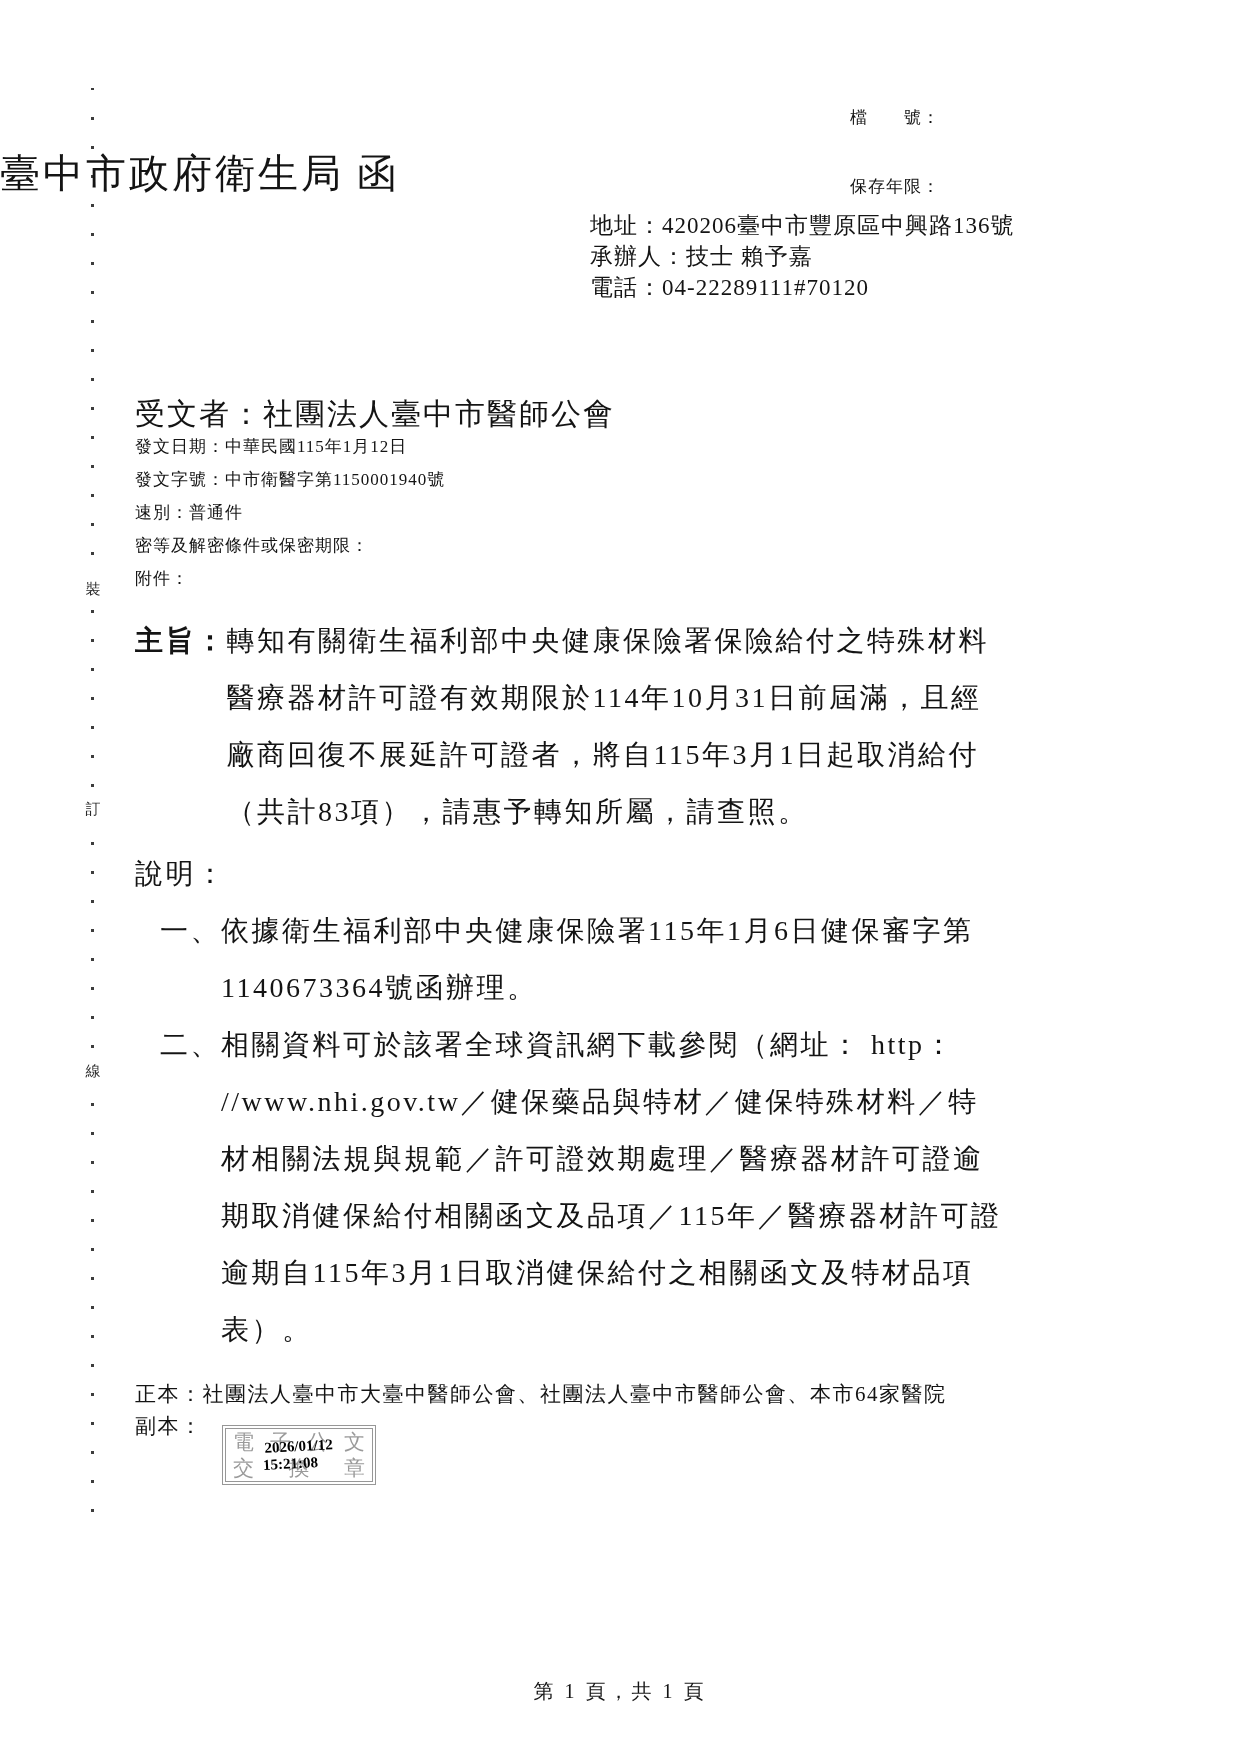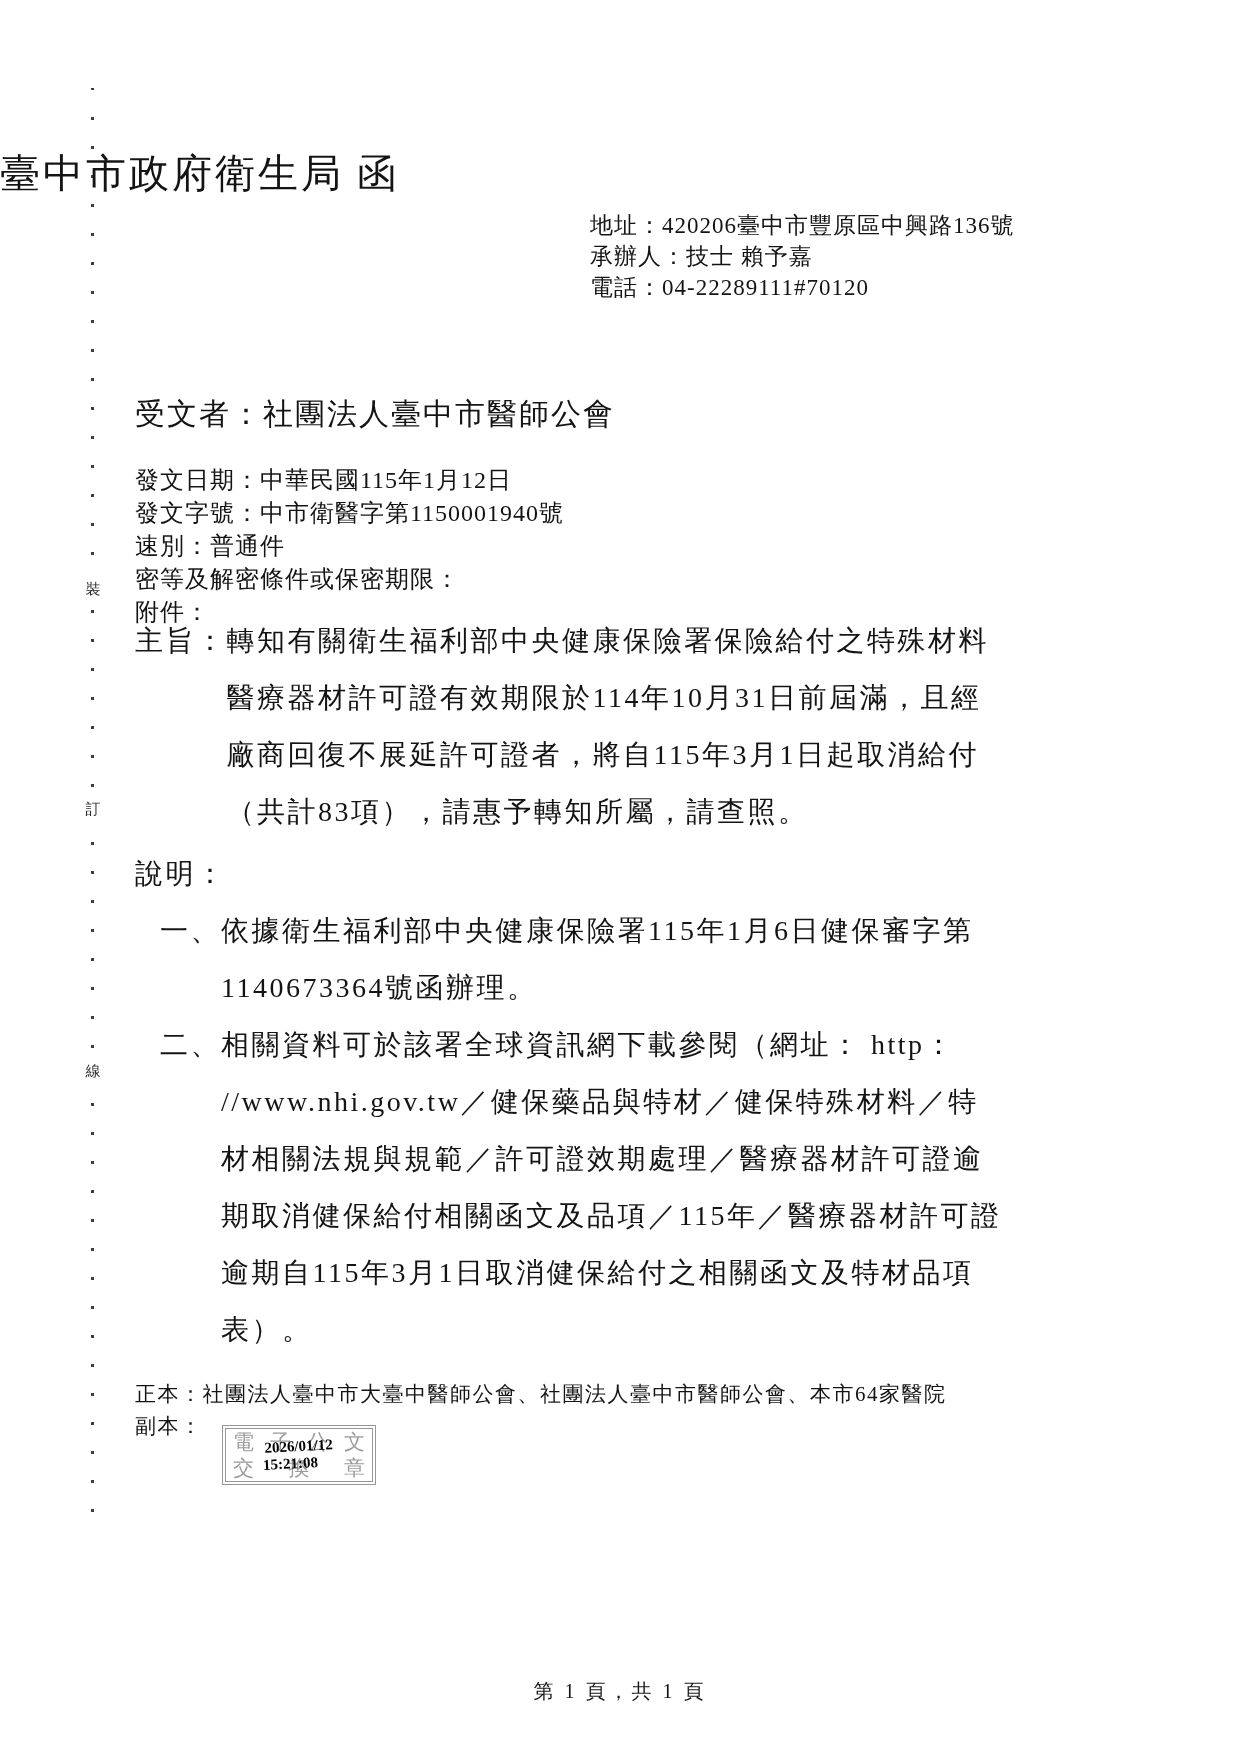--- a/index.html
+++ b/index.html
@@ -35,27 +35,27 @@
   .contact{
     position:absolute;left:590px;top:210px;
     font-size:23px;line-height:31px;letter-spacing:1px;
   }
   .recipient{
     position:absolute;left:135px;top:378px;
     font-size:30px;letter-spacing:2px;white-space:nowrap;margin-top:16px;
   }
   .meta{
     position:absolute;left:135px;top:430px;
-    font-size:24px;line-height:33px;letter-spacing:1px;margin-top:34px;
+    font-size:17px;line-height:33px;letter-spacing:1px;
   }
   .subject{
     position:absolute;left:135px;top:612px;display:flex;
     font-size:28px;letter-spacing:2.5px;
   }
-  .subject .s-label{line-height:57px;white-space:nowrap;flex:none;}
+  .subject .s-label{line-height:57px;white-space:nowrap;flex:none;font-weight:bold;}
   .subject .s-lines > div{line-height:57px;white-space:nowrap;}
   .explanation{
     position:absolute;left:135px;top:845px;
     font-size:28px;letter-spacing:2.5px;
   }
   .explanation .e-label{line-height:57px;}
   .exp-item{display:flex;}
   .exp-item .no{line-height:57px;white-space:nowrap;flex:none;padding-left:25px;}
   .exp-item .lines > div{line-height:57px;white-space:nowrap;}
   .copies{
@@ -83,20 +83,24 @@
 </head>
 <body>
 
 <div class="page">
 
   <div class="margin-dots"></div>
   <div class="margin-mark mark-1">裝</div>
   <div class="margin-mark mark-2">訂</div>
   <div class="margin-mark mark-3">線</div>
 
+  <div class="file-header">
+    <div>檔　　號：</div>
+    <div>保存年限：</div>
+  </div>
 
   <div class="doc-title">臺中市政府衛生局 函</div>
 
   <div class="contact">
     <div>地址：420206臺中市豐原區中興路136號</div>
     <div>承辦人：技士 賴予嘉</div>
     <div>電話：04-22289111#70120</div>
   </div>
 
   <div class="recipient">受文者：社團法人臺中市醫師公會</div>

